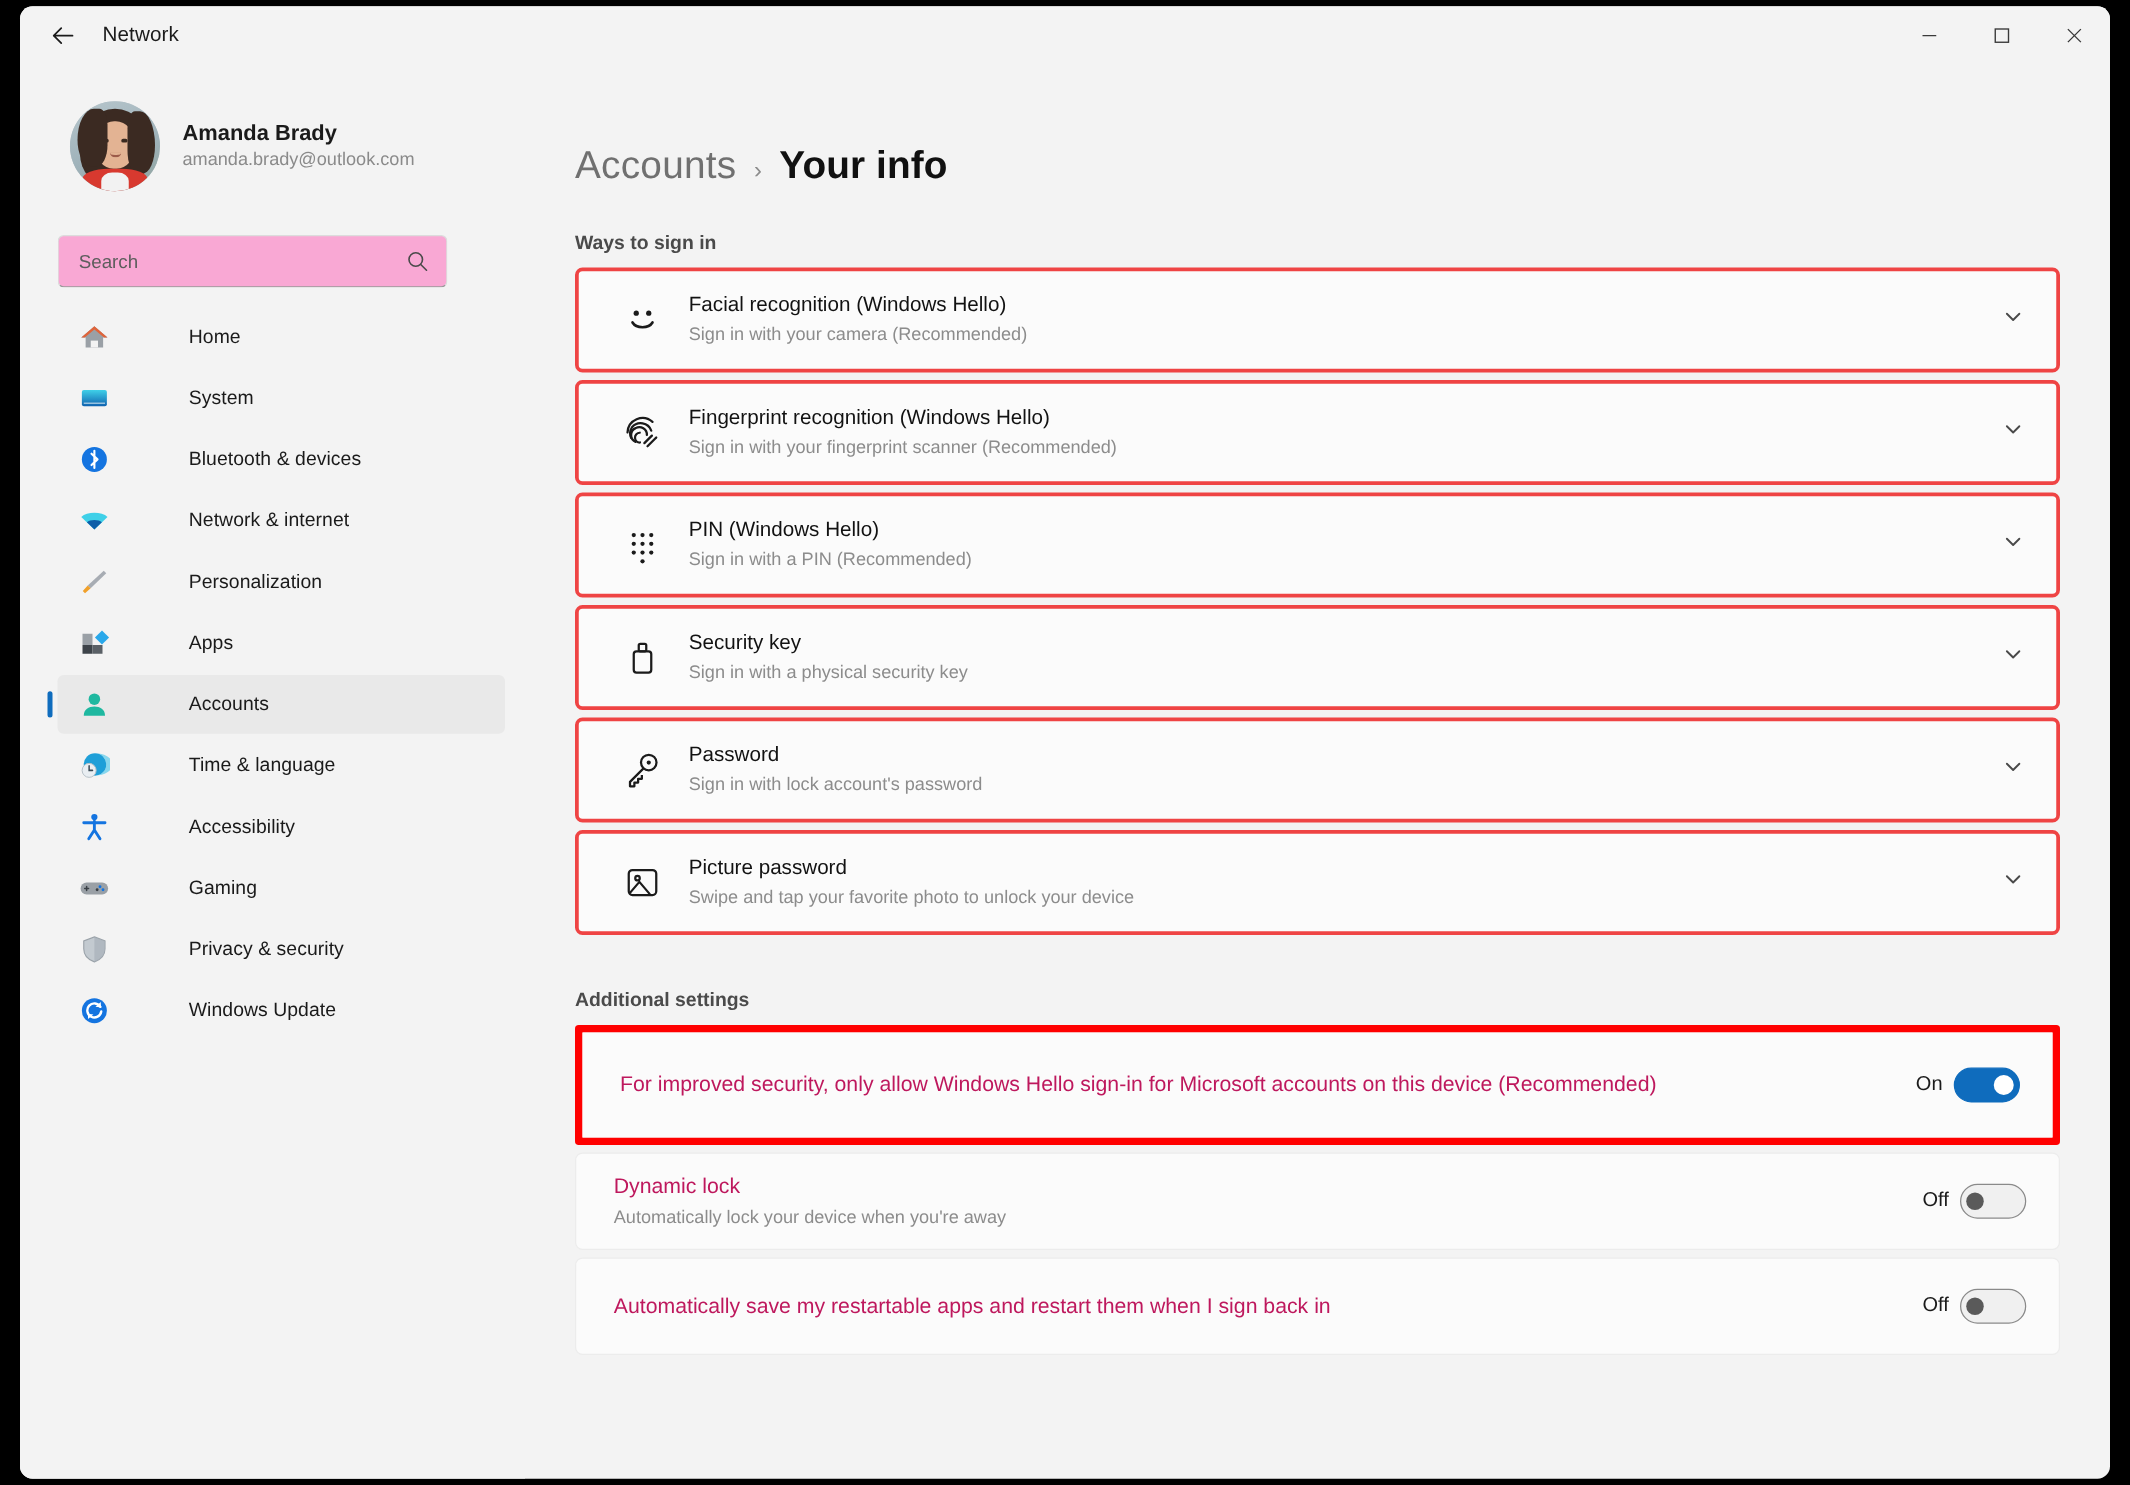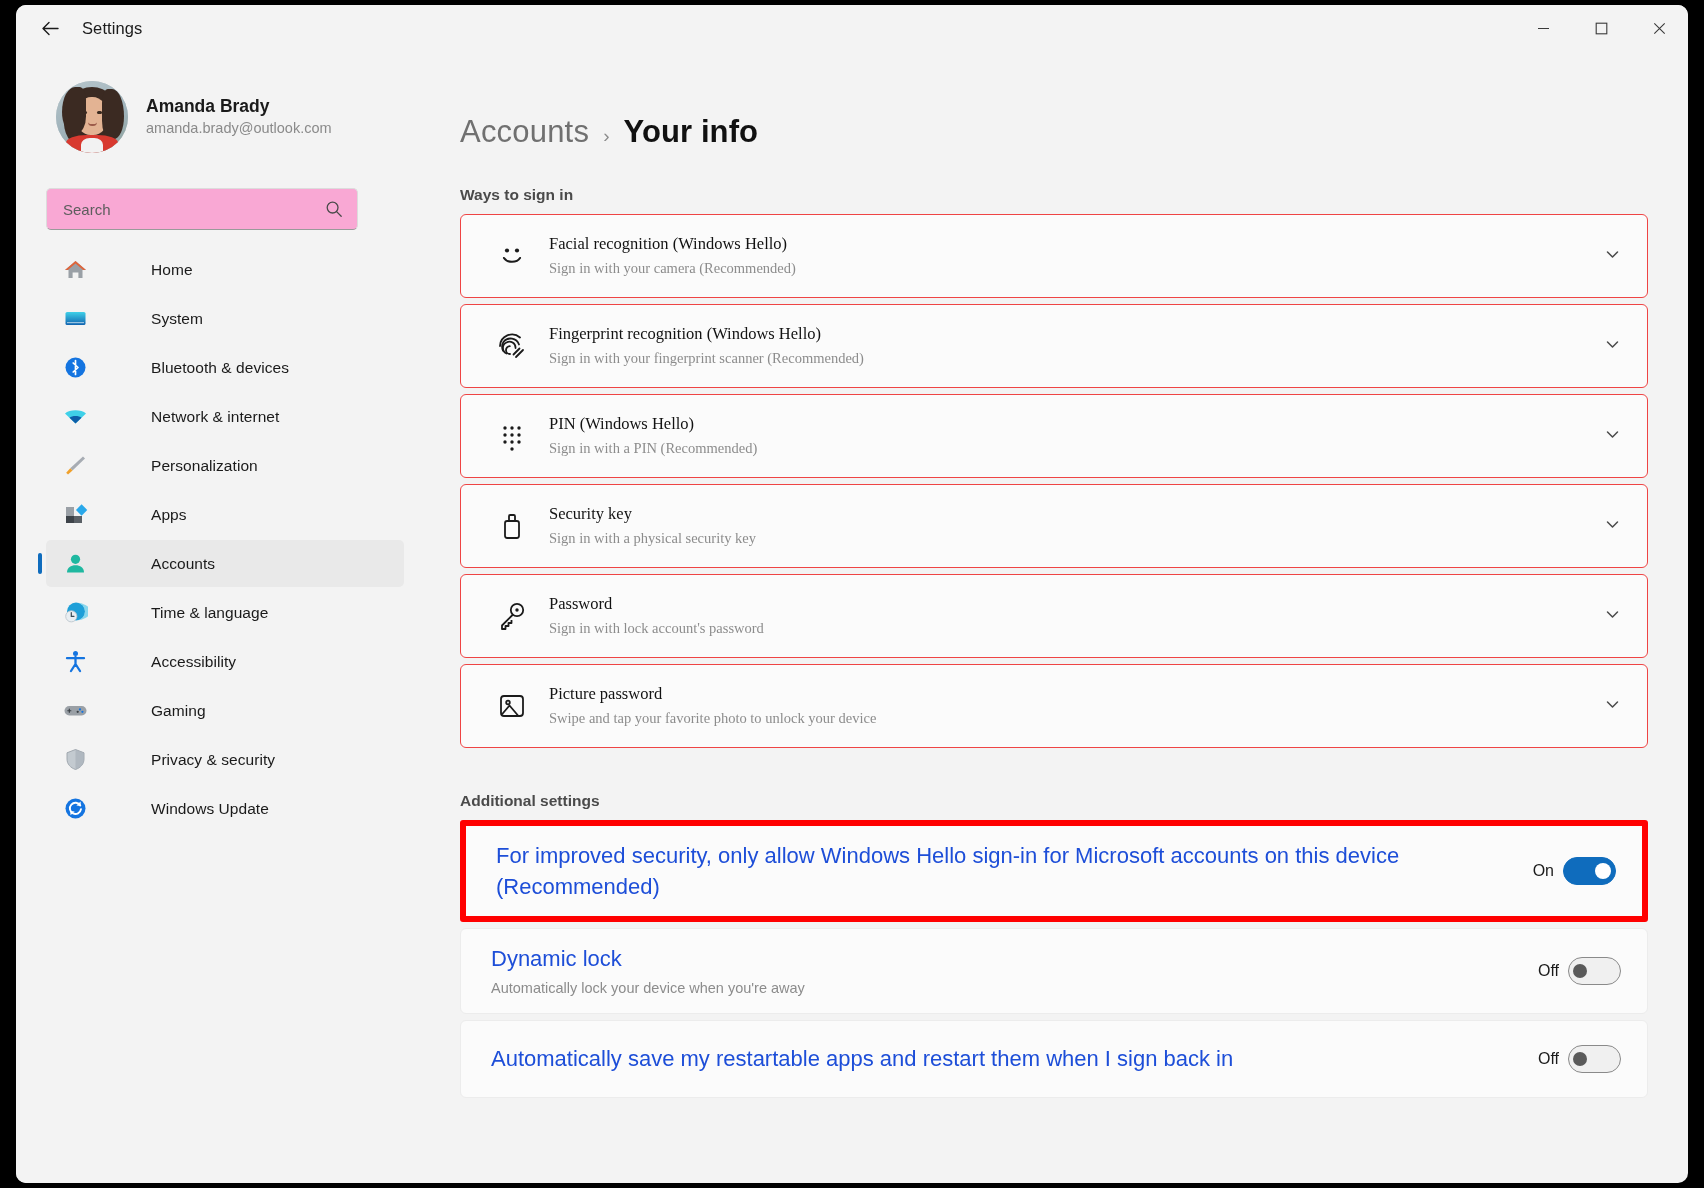--- a/index.html
+++ b/index.html
@@ -185,27 +185,26 @@
     font-size: 15.5px;
     font-weight: bold;
     color: #4a4a4a;
     margin: 36px 0 10px 32px;
   }
   .sectitle.second { margin-top: 44px; }
 
   .card {
     margin: 0 40px 6px 32px;
     background: #fbfbfb;
-    border: 1px solid #ef4444;
+    border: 3px solid #ef4444;
     border-radius: 6px;
     height: 84px;
     display: flex;
     align-items: center;
     padding: 0 22px 0 30px;
-    font-family: Liberation Serif, serif;
   }
   .card-icon {
     width: 42px; height: 42px;
     flex: 0 0 42px;
     display: flex; align-items: center; justify-content: center;
     margin-right: 16px;
     color: #1b1b1b;
   }
   .card-text { flex: 1; min-width: 0; }
   .card-title { font-size: 16.5px; color: #121212; line-height: 1.35; }
@@ -217,21 +216,21 @@
     margin: 0 40px 6px 32px;
     background: #fbfbfb;
     border: 1px solid #ececec;
     border-radius: 6px;
     min-height: 78px;
     display: flex;
     align-items: center;
     padding: 14px 26px 14px 30px;
   }
   .row-text { flex: 1; min-width: 0; padding-right: 20px; }
-  .row-title { font-size: 22px; color: #1d4ed8; line-height: 1.42; }
+  .row-title { font-size: 17px; color: #be185d; line-height: 1.42; }
   .row-sub { font-size: 14.5px; color: #8c8c8c; line-height: 1.45; margin-top: 3px; }
   .row-right { display: flex; align-items: center; gap: 9px; flex: 0 0 auto; }
   .togglabel { font-size: 16px; color: #1b1b1b; }
 
   .toggle {
     width: 53px; height: 28px;
     border-radius: 14px;
     position: relative;
     flex: 0 0 53px;
   }
@@ -263,21 +262,21 @@
 <body>
 
 <div class="window">
 
   <div class="titlebar">
     <div class="back-btn">
       <svg width="21" height="21" viewBox="0 0 21 21">
         <path d="M9 4.5 L3 10.5 L9 16.5 M3 10.5 H18" fill="none" stroke="#1b1b1b" stroke-width="1.4" stroke-linecap="round" stroke-linejoin="round"></path>
       </svg>
     </div>
-    <div class="app-title">Settings</div>
+    <div class="app-title">Network</div>
     <div class="wincontrols">
       <div class="wc">
         <svg width="13" height="13" viewBox="0 0 13 13">
             <path d="M1 6.5 H12" stroke="#3a3a3a" stroke-width="1.1" fill="none"></path>
           </svg>
       </div>
       <div class="wc">
         <svg width="13" height="13" viewBox="0 0 13 13">
             <rect x="1.2" y="1.2" width="10.6" height="10.6" fill="none" stroke="#3a3a3a" stroke-width="1.1"></rect>
           </svg>

